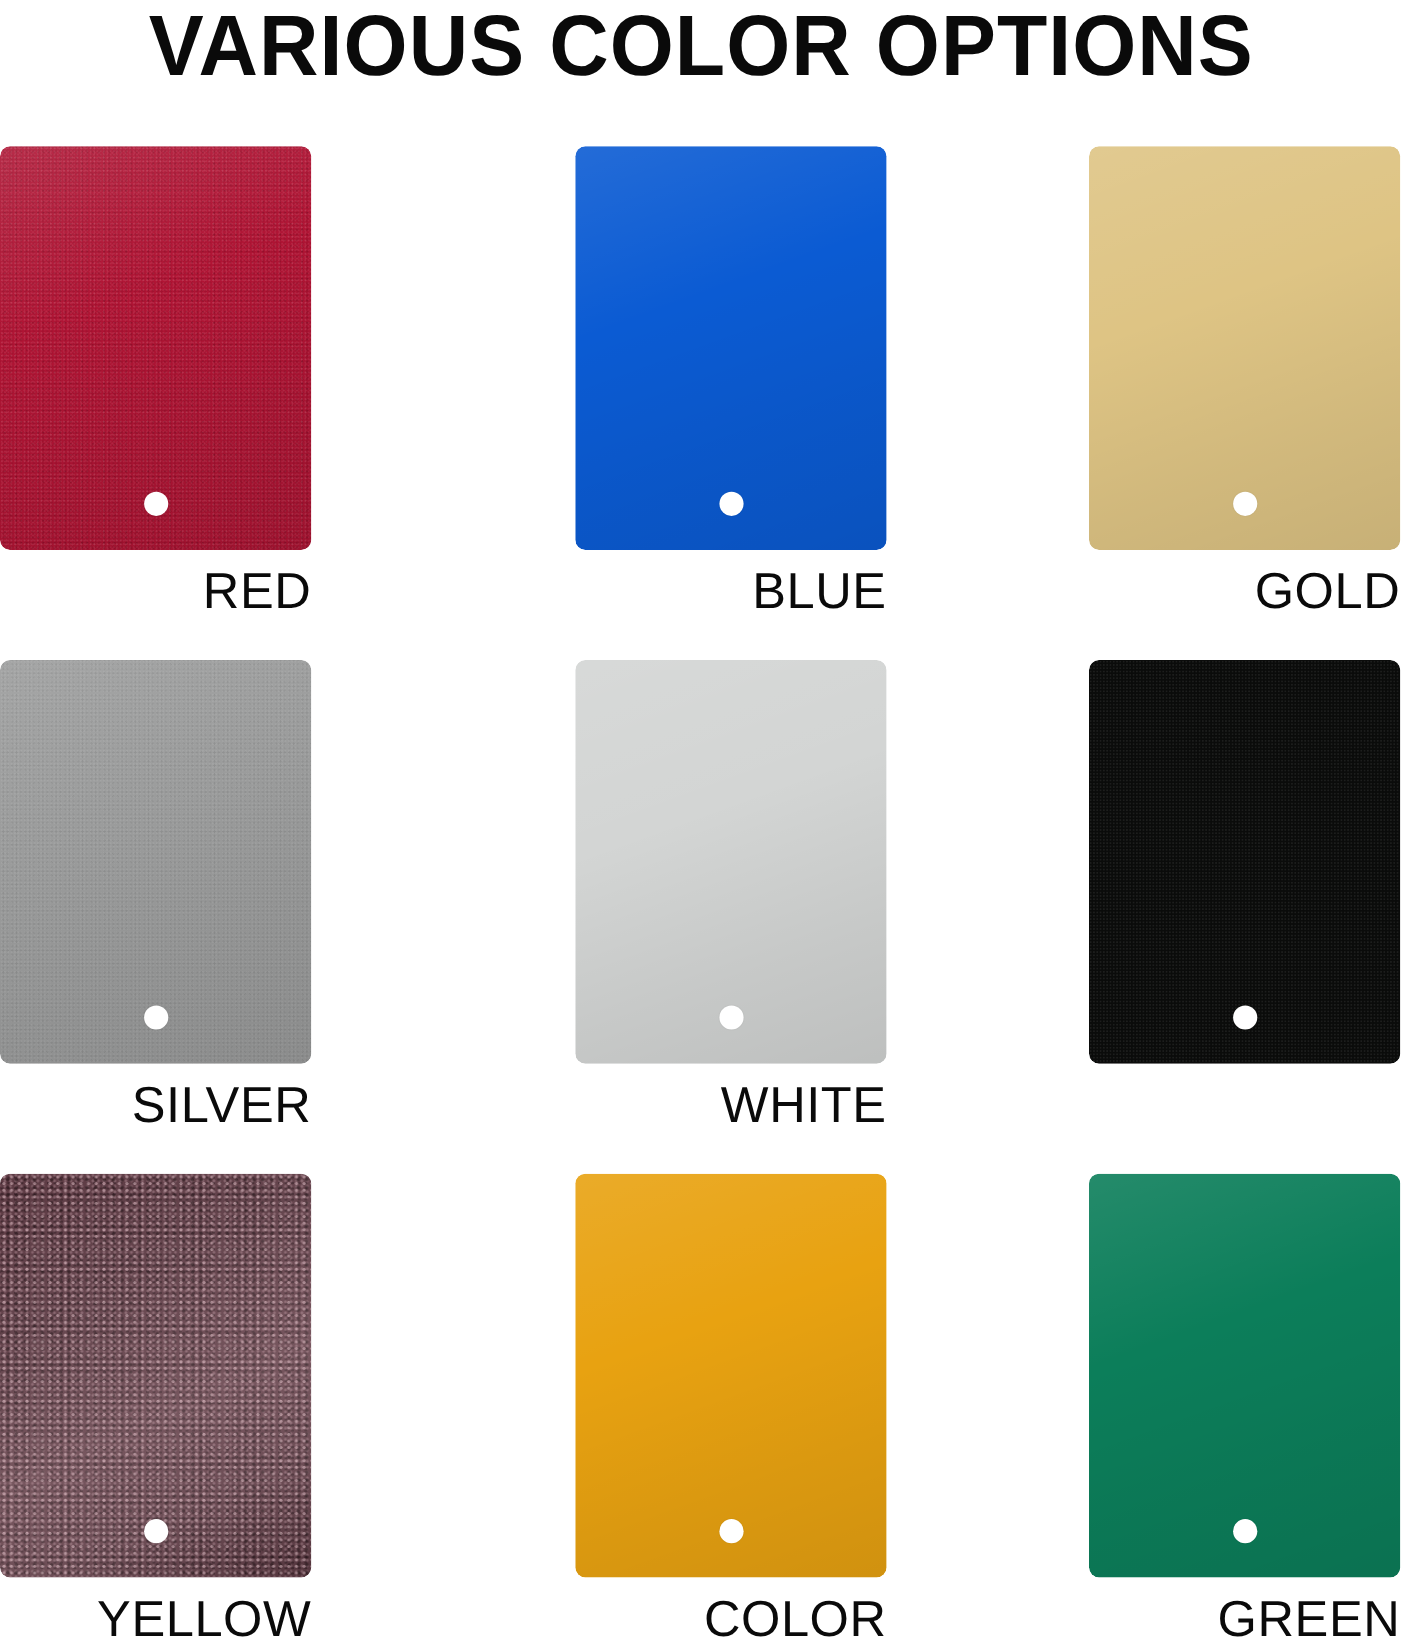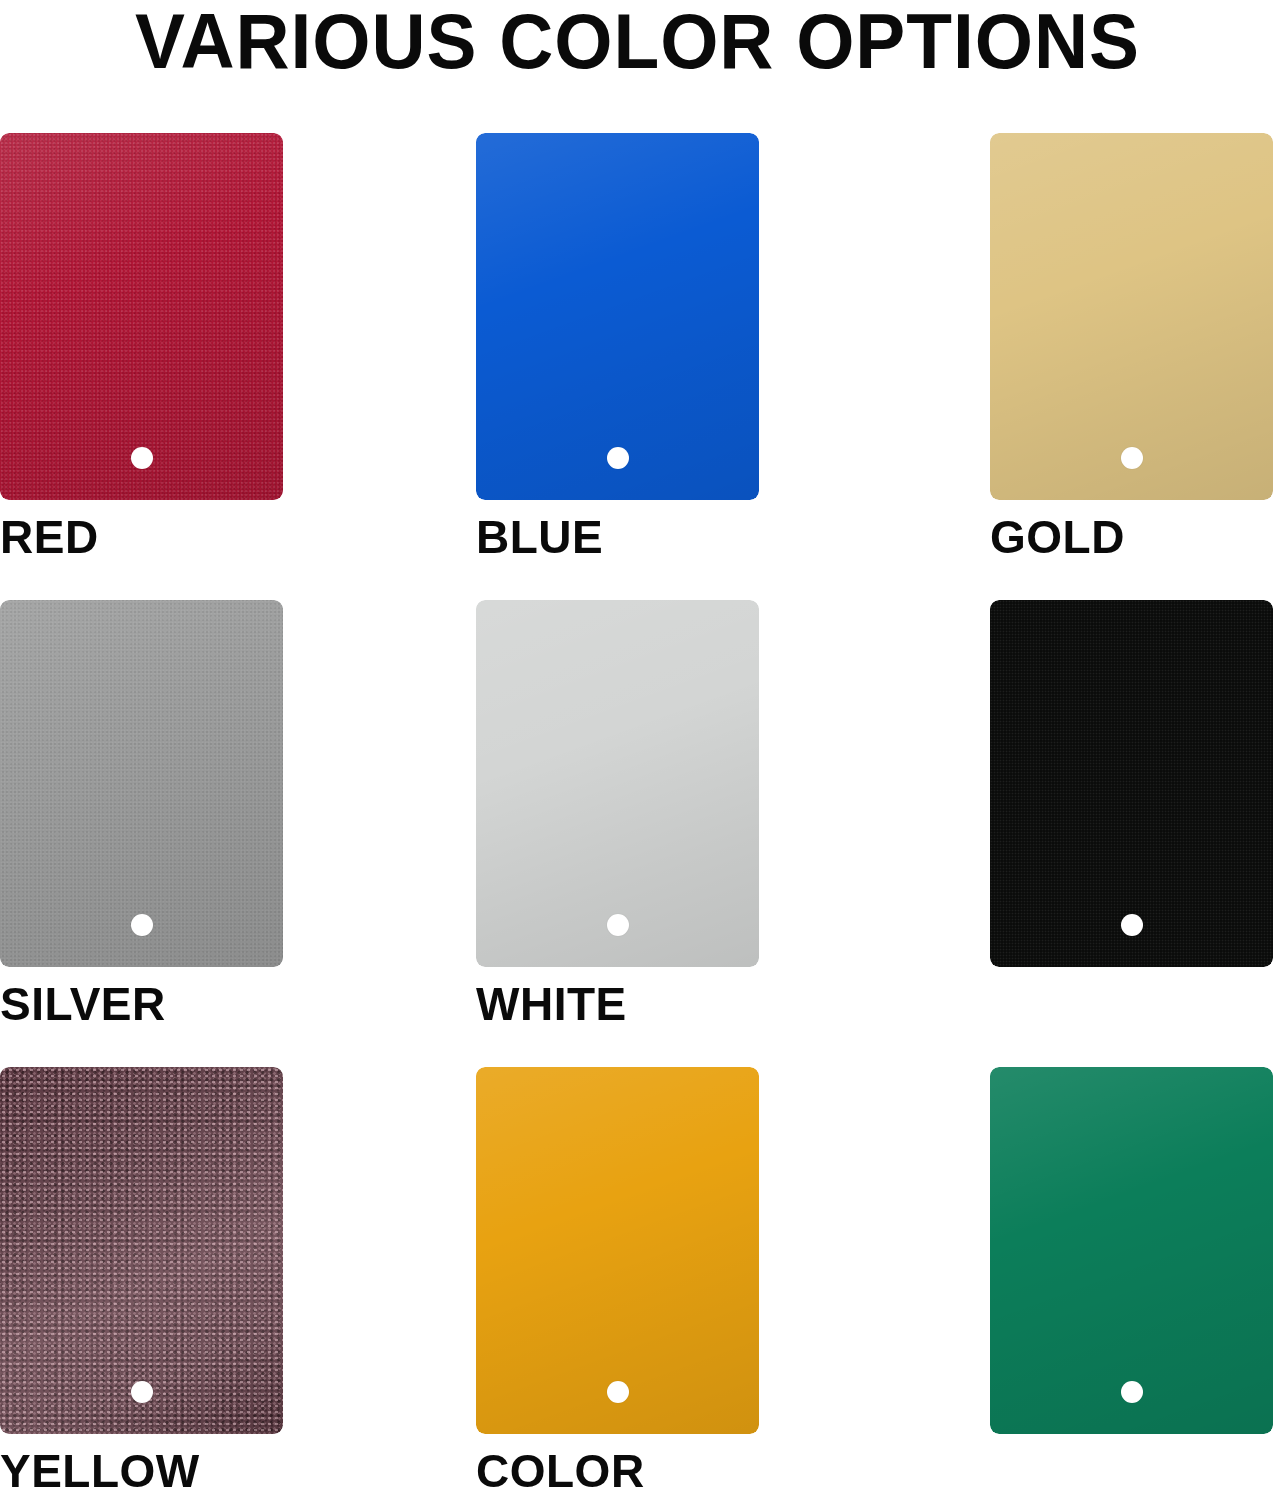--- a/index.html
+++ b/index.html
@@ -44,21 +44,21 @@
     position: relative;
     height: 467px;
     width: 1275px;
   }
   .swatch-cell {
     position: absolute;
     top: 0;
     width: 283px;
   }
   .swatch-cell.col-0 { left: 0px; }
-  .swatch-cell.col-1 { left: 476px; }
+  .swatch-cell.col-1 { left: 523px; }
   .swatch-cell.col-2 { left: 990px; }
 
   
   .swatch-plate {
     position: relative;
     width: 283px;
     height: 367px;
     border-radius: 9px;
     overflow: hidden;
     box-sizing: border-box;
@@ -126,23 +126,23 @@
     margin-left: -11px;
     border-radius: 50%;
     background: #ffffff;
     box-shadow: 0 0 1.5px rgba(0,0,0,0.10);
   }
 
   
   .swatch-label {
     width: 283px;
     margin-top: 10px;
-    text-align: left;
+    text-align: right;
     font-family: "Liberation Sans", sans-serif;
-    font-weight: 700;
+    font-weight: 400;
     font-size: 46px;
     line-height: 54px;
     letter-spacing: 0.5px;
     color: #0a0a0a;
     white-space: nowrap;
   }
 </style>
 </head>
 <body>
 
@@ -234,17 +234,18 @@
       </div>
       <div class="swatch-label">COLOR</div>
     </div>
 
     <div class="swatch-cell col-2">
       <div class="swatch-plate">
         <div class="swatch-base" style="background:#0C7E5A;"></div>
         <div class="swatch-texture tex-sheen"></div>
         <div class="mount-hole"></div>
       </div>
+      <div class="swatch-label">GREEN</div>
     </div>
 
   </div>
 
 </div>
 
 </body></html>

